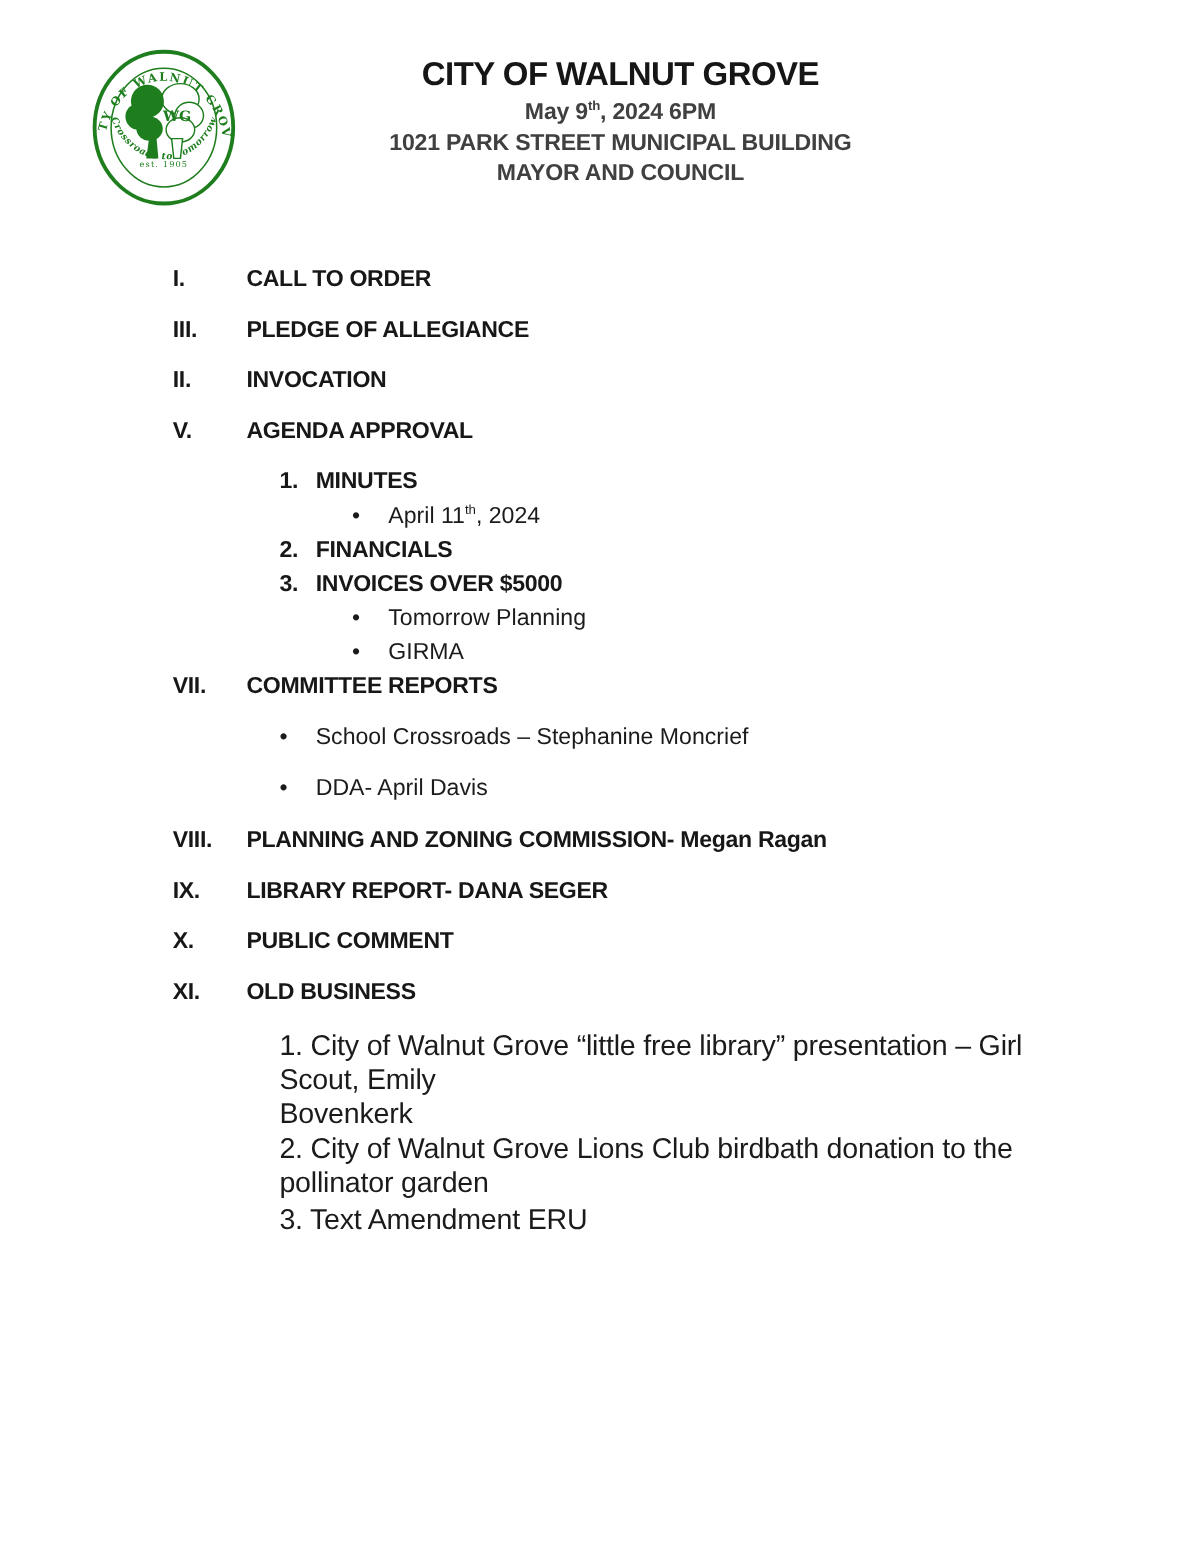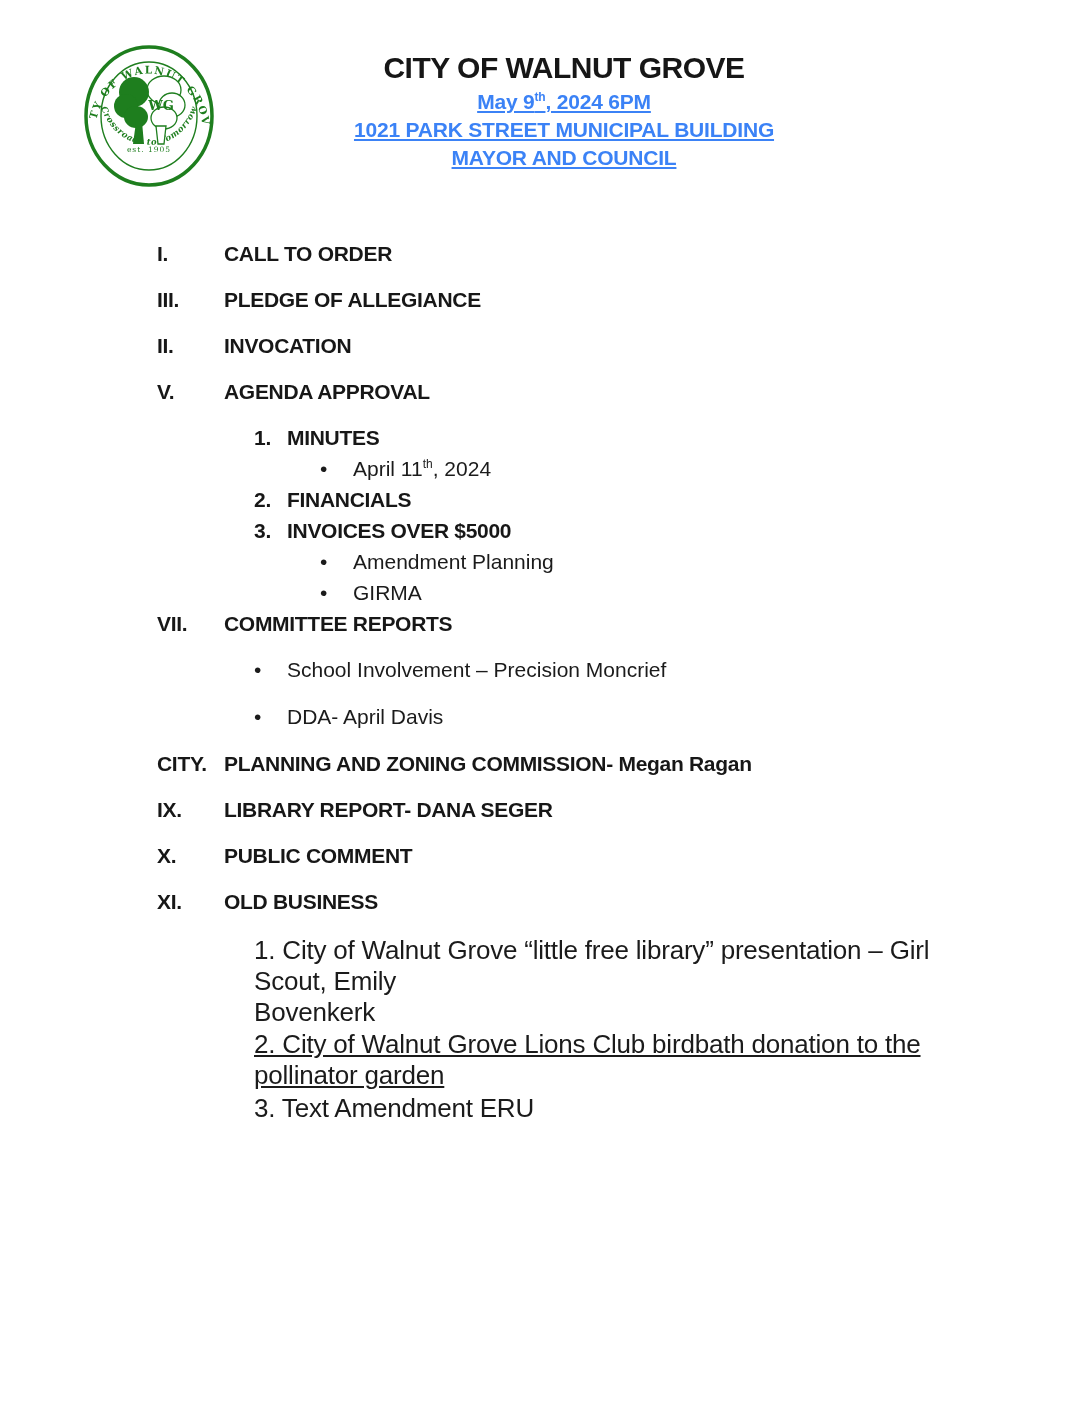--- a/index.html
+++ b/index.html
@@ -16,41 +16,41 @@
   .header-text{
     position:absolute;top:48px;left:40px;right:0;
     text-align:center;
   }
   .doc-title{
     font-size:30px;font-weight:700;letter-spacing:-0.5px;
     line-height:40px;color:#161616;
   }
   .doc-sub{
     font-size:21px;font-weight:700;letter-spacing:-0.2px;
-    line-height:28px;color:#3b82f6;text-decoration:underline;
+    line-height:28px;color:#404040;
   }
   sup{font-size:12px;line-height:0;vertical-align:super;}
   
   .content{position:absolute;top:241px;left:0;right:0;}
   .row{display:flex;align-items:flex-start;font-size:21px;line-height:26px;}
   .b{font-weight:700;letter-spacing:-0.3px;color:#171717;}
   .marker{flex:none;}
   .l1 .marker{margin-left:157px;width:67px;}
   .l2 .marker{margin-left:254px;width:33px;}
   .l3 .marker{margin-left:320px;width:33px;}
   .l2c .marker{margin-left:254px;width:33px;}
   .mb20{margin-bottom:20px;}
   .mb21{margin-bottom:21px;}
   .mb5{margin-bottom:5px;}
   .ob{
     margin-left:254px;width:745px;
     font-size:26px;line-height:31px;letter-spacing:-0.2px;
   }
   .ob.g1{margin-bottom:1px;}
-  .ob.g2{margin-bottom:2px;text-decoration:underline;}
+  .ob.g2{margin-bottom:2px;}
 </style>
 </head>
 <body>
 
 <div class="page">
 
   <svg class="logo" viewBox="0 0 134 148">
     <ellipse cx="67" cy="74" rx="63" ry="69" fill="#ffffff" stroke="#1e7e1e" stroke-width="3.5"></ellipse>
     <ellipse cx="67" cy="74" rx="48" ry="54" fill="none" stroke="#1e7e1e" stroke-width="1.4"></ellipse>
     <defs>
@@ -118,42 +118,42 @@
     <div class="row l2 b mb5">
       <span class="marker">2.</span>
       <span class="text">FINANCIALS</span>
     </div>
     <div class="row l2 b mb5">
       <span class="marker">3.</span>
       <span class="text">INVOICES OVER $5000</span>
     </div>
     <div class="row l3 mb5">
       <span class="marker">•</span>
-      <span class="text">Amendment Planning</span>
+      <span class="text">Tomorrow Planning</span>
     </div>
     <div class="row l3 mb5">
       <span class="marker">•</span>
       <span class="text">GIRMA</span>
     </div>
 
     <div class="row l1 b mb20">
       <span class="marker">VII.</span>
       <span class="text">COMMITTEE REPORTS</span>
     </div>
     <div class="row l2c mb21">
       <span class="marker">•</span>
-      <span class="text">School Involvement – Precision Moncrief</span>
+      <span class="text">School Crossroads – Stephanine Moncrief</span>
     </div>
     <div class="row l2c mb21">
       <span class="marker">•</span>
       <span class="text">DDA- April Davis</span>
     </div>
 
     <div class="row l1 b mb20">
-      <span class="marker">CITY.</span>
+      <span class="marker">VIII.</span>
       <span class="text">PLANNING AND ZONING COMMISSION- Megan Ragan</span>
     </div>
     <div class="row l1 b mb20">
       <span class="marker">IX.</span>
       <span class="text">LIBRARY REPORT- DANA SEGER</span>
     </div>
     <div class="row l1 b mb20">
       <span class="marker">X.</span>
       <span class="text">PUBLIC COMMENT</span>
     </div>

